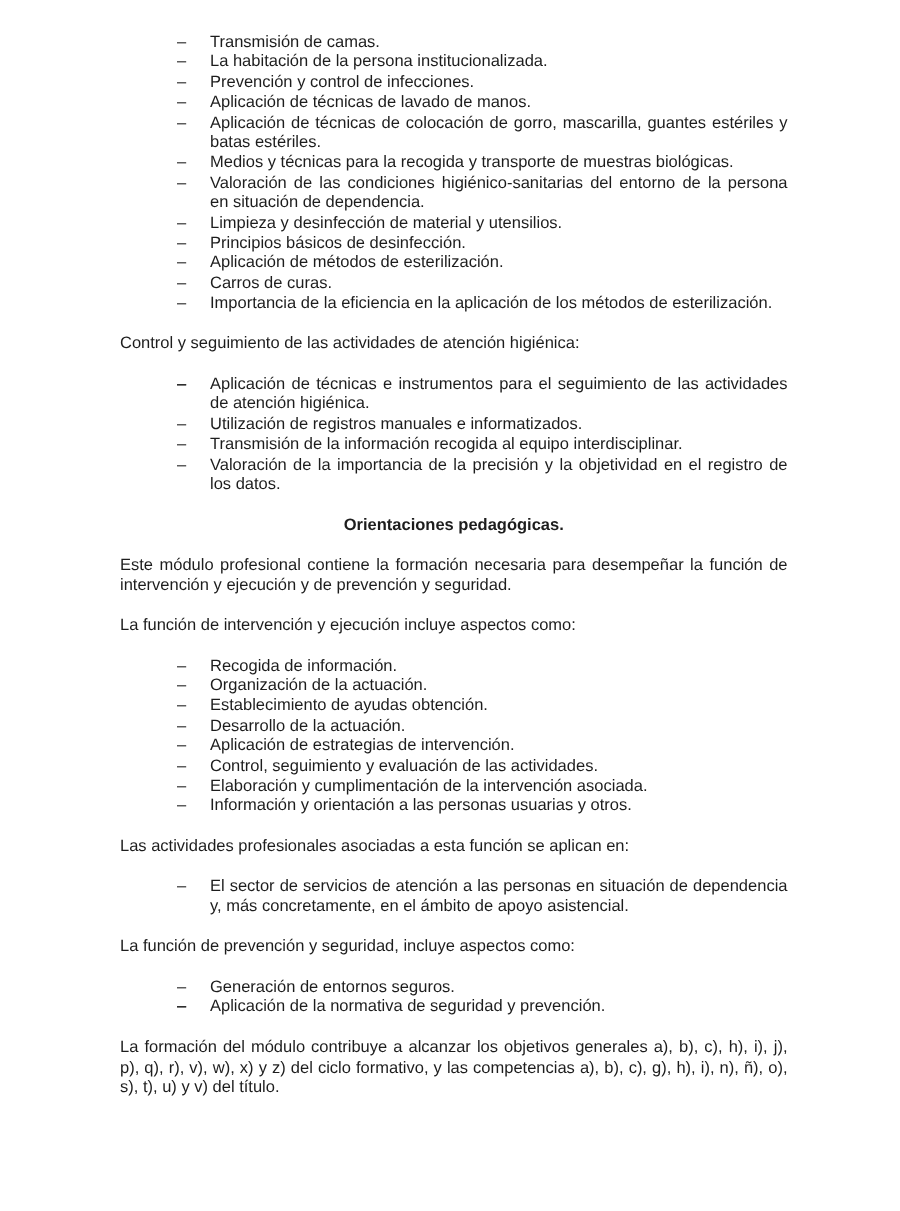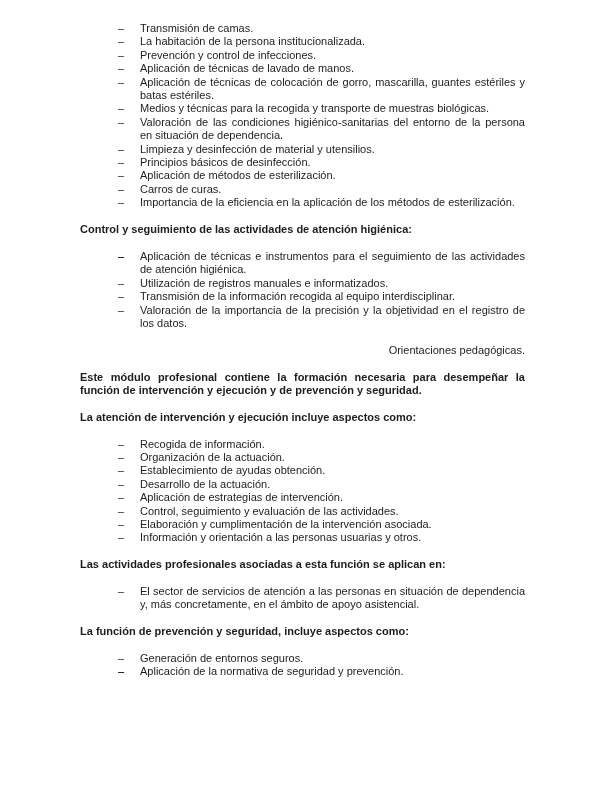--- a/index.html
+++ b/index.html
@@ -16,25 +16,24 @@
     color: #1d1d1d;
     overflow: hidden;
   }
   .doc {
     padding: 22px 75px 20px 80px; 
     box-sizing: border-box;
   }
   p.para {
     margin: 0 0 13.4px 0;
     text-align: justify;
-    font-weight: bold;
   }
   p.para.bold {
-    font-weight: normal;
-    text-align: right;
+    font-weight: bold;
+    text-align: center;
   }
   ul.bullets {
     list-style: none;
     margin: 0 0 13.4px 0;
     padding: 0;
   }
   ul.bullets li {
     position: relative;
     padding-left: 60px; 
     text-align: justify;
@@ -72,21 +71,21 @@
     <li><span class="dash">–</span><span>Aplicación de técnicas e instrumentos para el seguimiento de las actividades de atención higiénica.</span></li>
     <li><span class="dash">–</span><span>Utilización de registros manuales e informatizados.</span></li>
     <li><span class="dash">–</span><span>Transmisión de la información recogida al equipo interdisciplinar.</span></li>
     <li><span class="dash">–</span><span>Valoración de la importancia de la precisión y la objetividad en el registro de los datos.</span></li>
   </ul>
 
   <p class="para bold">Orientaciones pedagógicas.</p>
 
   <p class="para">Este módulo profesional contiene la formación necesaria para desempeñar la función de intervención y ejecución y de prevención y seguridad.</p>
 
-  <p class="para">La atención de intervención y ejecución incluye aspectos como:</p>
+  <p class="para">La función de intervención y ejecución incluye aspectos como:</p>
 
   <ul class="bullets">
     <li><span class="dash">–</span><span>Recogida de información.</span></li>
     <li><span class="dash">–</span><span>Organización de la actuación.</span></li>
     <li><span class="dash">–</span><span>Establecimiento de ayudas obtención.</span></li>
     <li><span class="dash">–</span><span>Desarrollo de la actuación.</span></li>
     <li><span class="dash">–</span><span>Aplicación de estrategias de intervención.</span></li>
     <li><span class="dash">–</span><span>Control, seguimiento y evaluación de las actividades.</span></li>
     <li><span class="dash">–</span><span>Elaboración y cumplimentación de la intervención asociada.</span></li>
     <li><span class="dash">–</span><span>Información y orientación a las personas usuarias y otros.</span></li>
@@ -99,14 +98,15 @@
   </ul>
 
   <p class="para">La función de prevención y seguridad, incluye aspectos como:</p>
 
   <ul class="bullets">
     <li><span class="dash">–</span><span>Generación de entornos seguros.</span></li>
     <li><span class="dash">–</span></li>
     <li><span class="dash">–</span><span>Aplicación de la normativa de seguridad y prevención.</span></li>
   </ul>
 
+  <p class="para">La formación del módulo contribuye a alcanzar los objetivos generales a), b), c), h), i), j), p), q), r), v), w), x) y z) del ciclo formativo, y las competencias a), b), c), g), h), i), n), ñ), o), s), t), u) y v) del título.</p>
 
 </div>
 
 </body></html>

